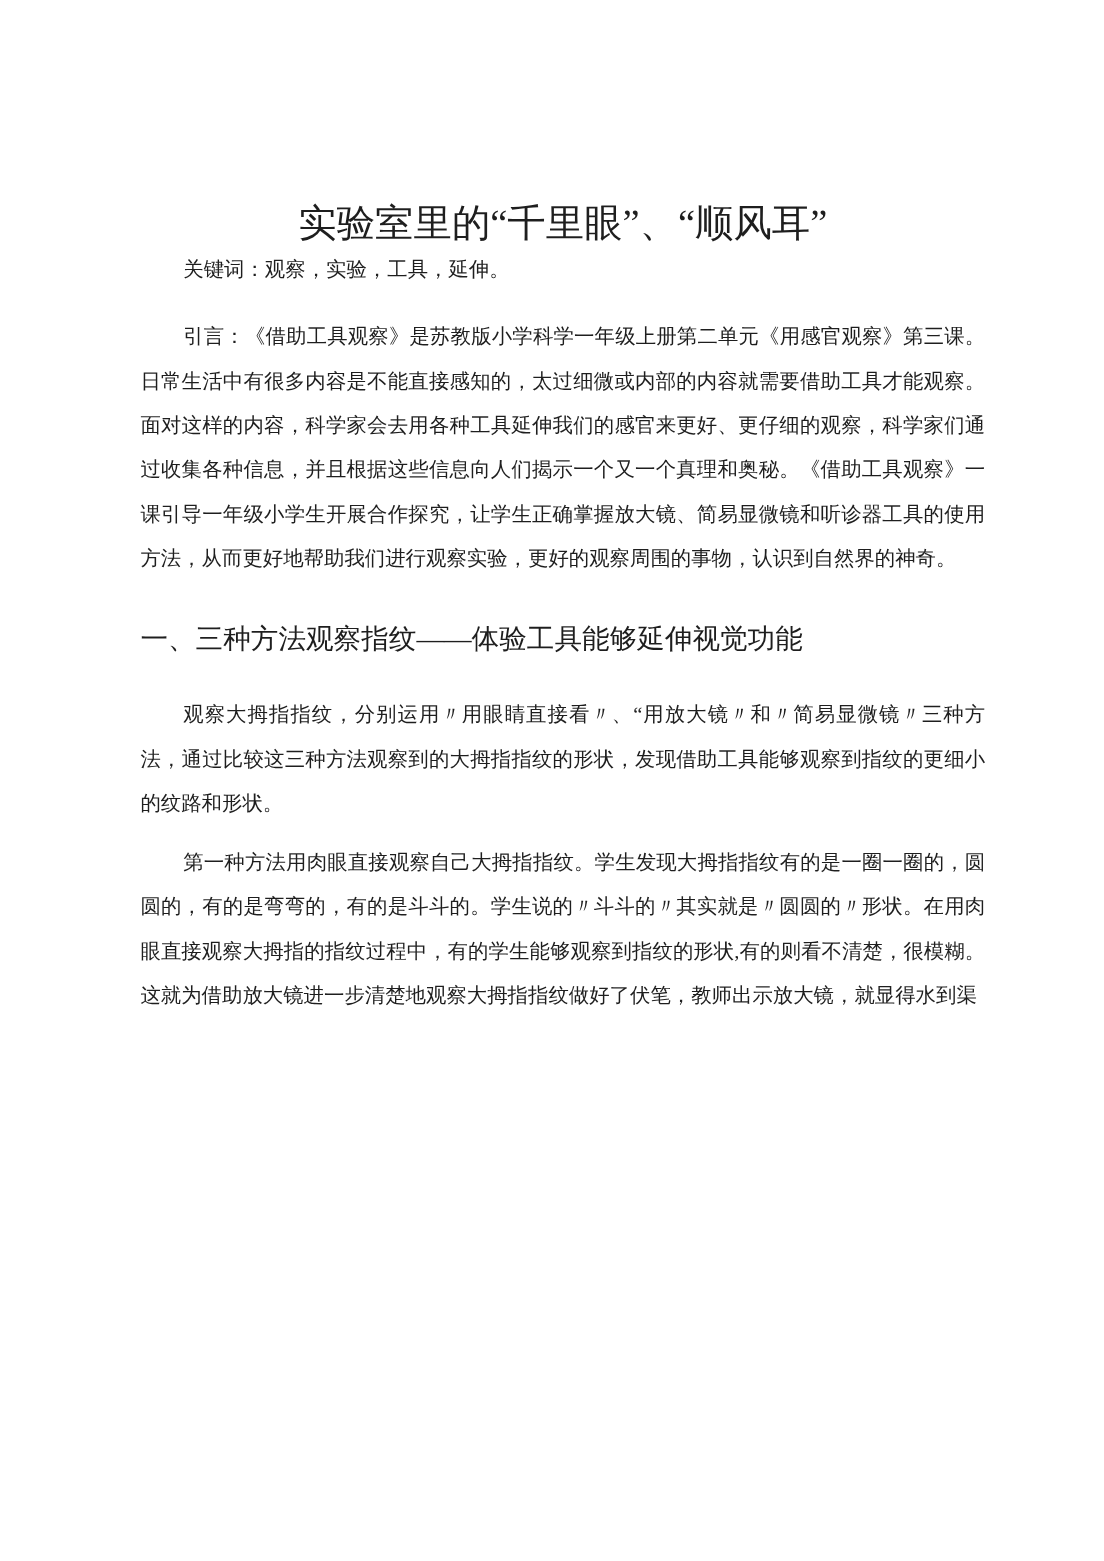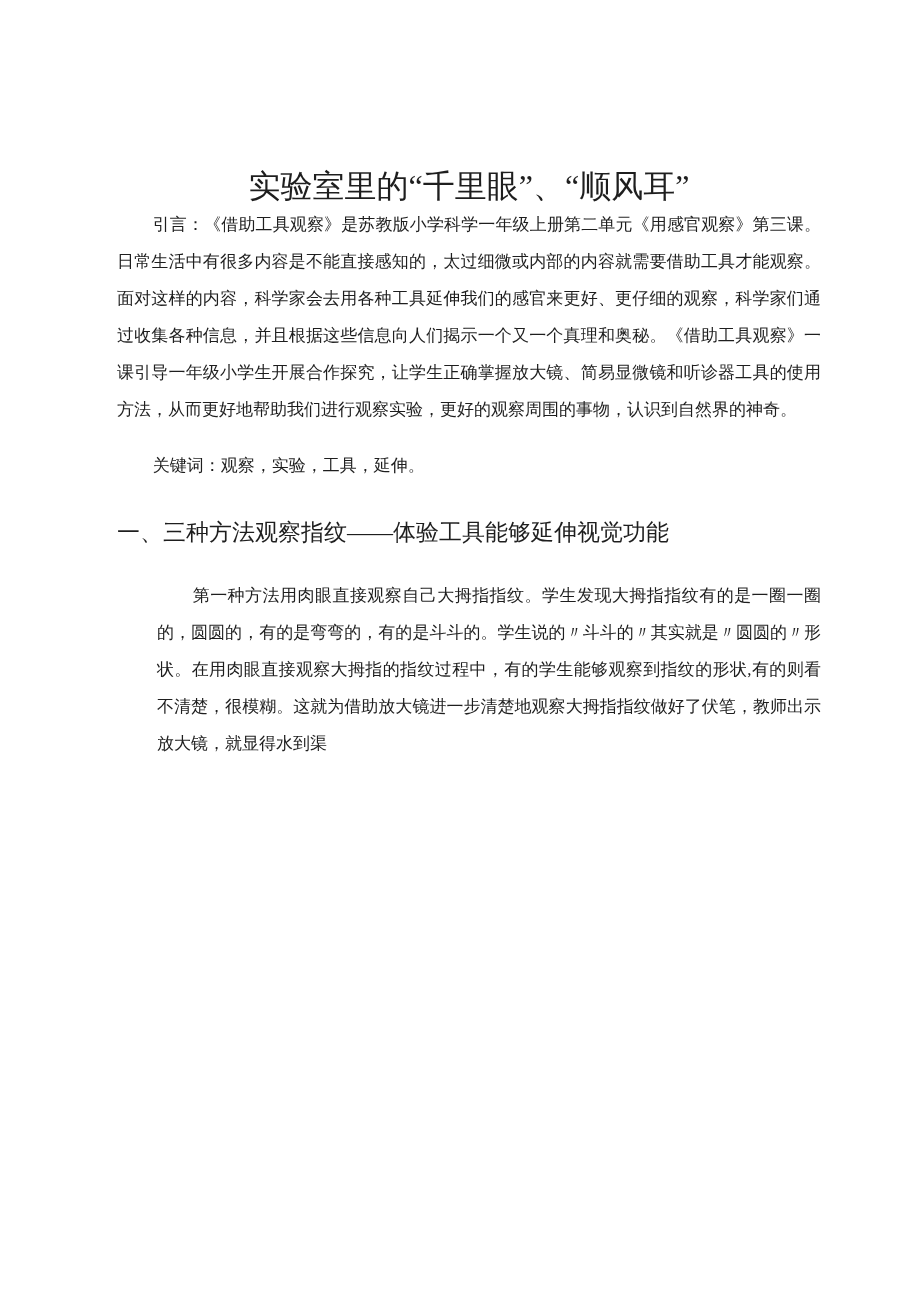--- a/index.html
+++ b/index.html
@@ -48,35 +48,35 @@
     line-height: 40px;
     font-weight: 400;
     margin: 29px 0 24px 0;
     white-space: nowrap;
   }
   .tight {
     margin-bottom: 12px;
   }
   .last {
     margin-bottom: 0;
-    margin-left: 40px;
   }
 </style>
 </head>
 <body>
 
 <div class="page">
   <div class="content">
 
     <h1 class="doc-title">实验室里的“千里眼”、“顺风耳”</h1>
 
 
+    <p class="para">关键词：观察，实验，工具，延伸。</p>
+
     <p class="para">引言：《借助工具观察》是苏教版小学科学一年级上册第二单元《用感官观察》第三课。日常生活中有很多内容是不能直接感知的，太过细微或内部的内容就需要借助工具才能观察。面对这样的内容，科学家会去用各种工具延伸我们的感官来更好、更仔细的观察，科学家们通过收集各种信息，并且根据这些信息向人们揭示一个又一个真理和奥秘。《借助工具观察》一课引导一年级小学生开展合作探究，让学生正确掌握放大镜、简易显微镜和听诊器工具的使用方法，从而更好地帮助我们进行观察实验，更好的观察周围的事物，认识到自然界的神奇。</p>
-
-    <p class="para">关键词：观察，实验，工具，延伸。</p>
 
     <h2 class="section-heading">一、三种方法观察指纹——体验工具能够延伸视觉功能</h2>
 
+    <p class="para tight">观察大拇指指纹，分别运用〃用眼睛直接看〃、“用放大镜〃和〃简易显微镜〃三种方法，通过比较这三种方法观察到的大拇指指纹的形状，发现借助工具能够观察到指纹的更细小的纹路和形状。</p>
 
     <p class="para last">第一种方法用肉眼直接观察自己大拇指指纹。学生发现大拇指指纹有的是一圈一圈的，圆圆的，有的是弯弯的，有的是斗斗的。学生说的〃斗斗的〃其实就是〃圆圆的〃形状。在用肉眼直接观察大拇指的指纹过程中，有的学生能够观察到指纹的形状,有的则看不清楚，很模糊。这就为借助放大镜进一步清楚地观察大拇指指纹做好了伏笔，教师出示放大镜，就显得水到渠</p>
 
   </div>
 </div>
 
 </body></html>

